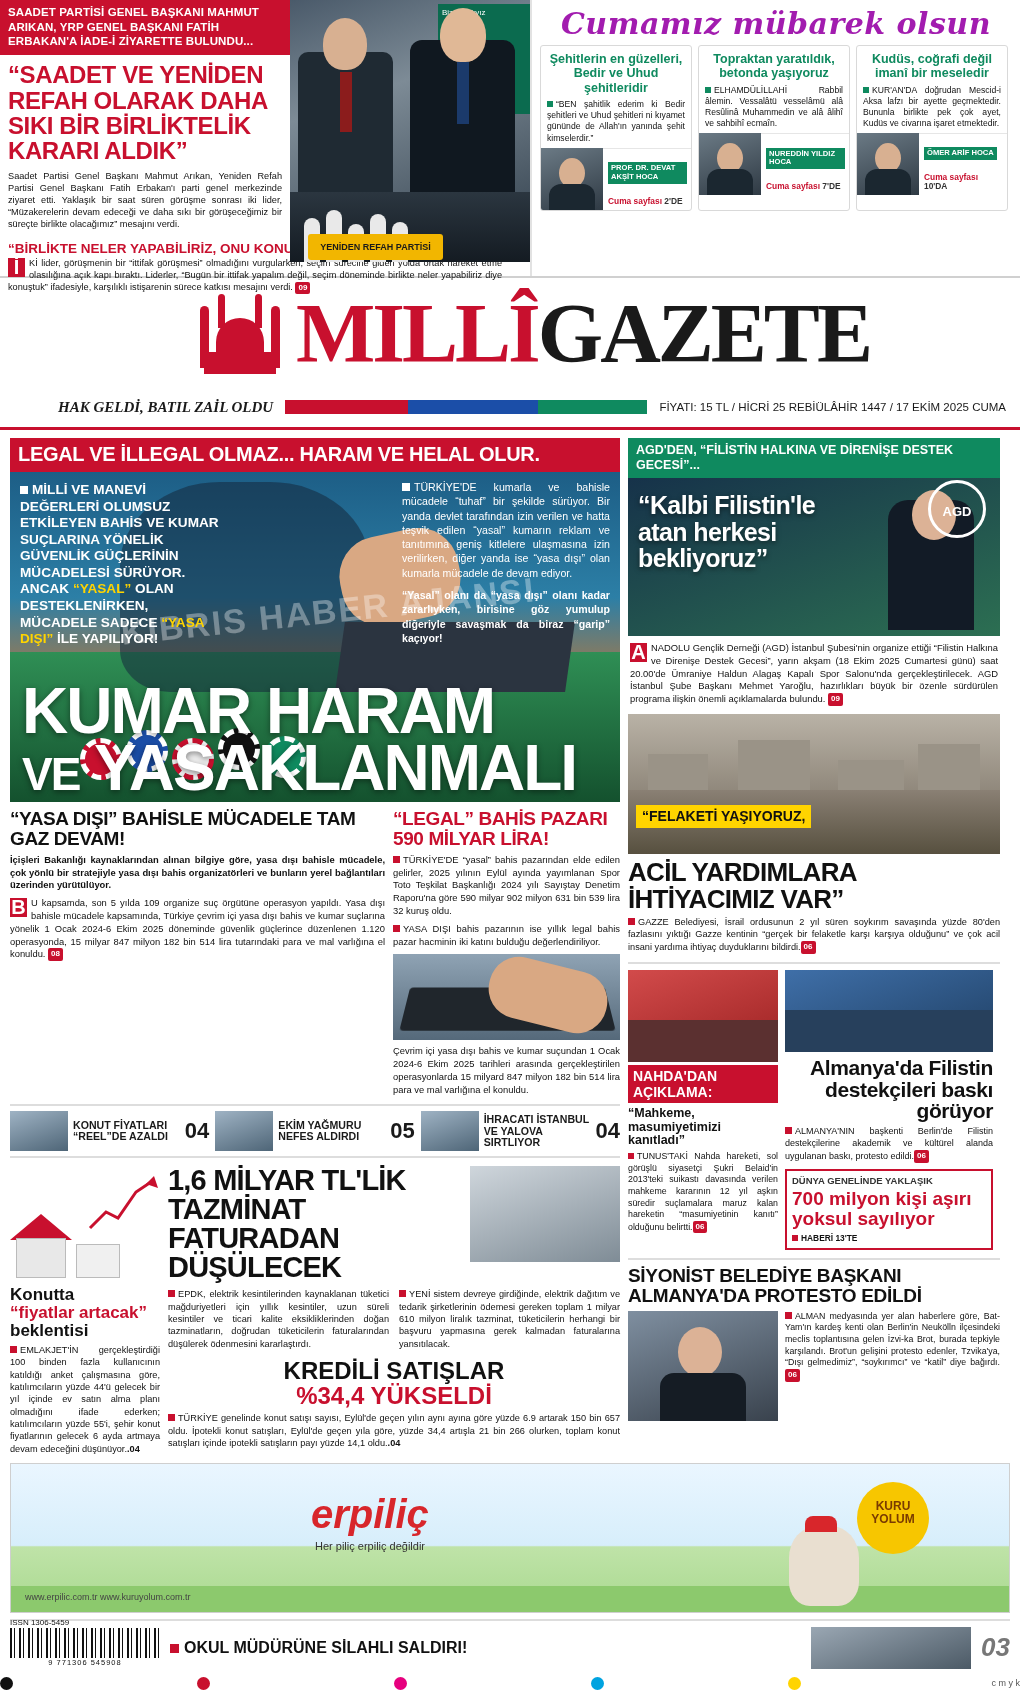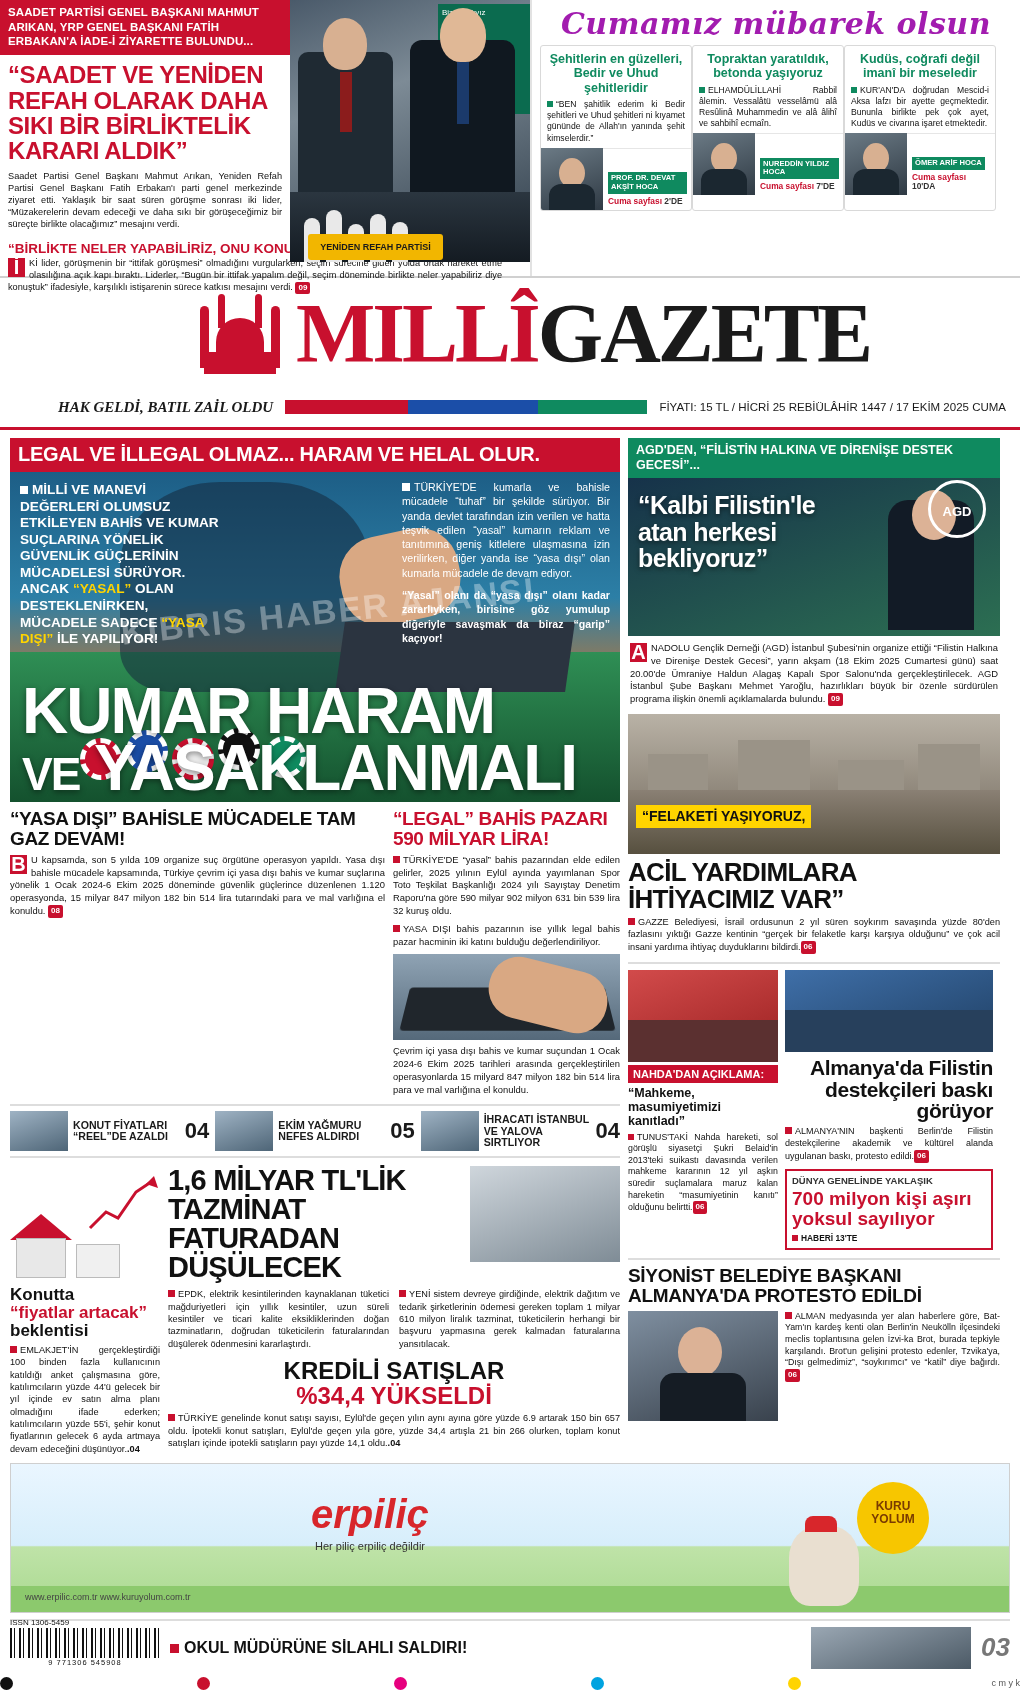--- a/index.html
+++ b/index.html
@@ -54,32 +54,32 @@
     width:17px; height:19px; text-align:center; line-height:19px; margin:1px 4px 0 0;
   }
   .pgbadge { display:inline-block; background:#c8102e; color:#fff; font-size:8px; font-weight:bold; padding:1px 3px; border-radius:2px; vertical-align:middle;}
 
   
   .top-right { width:490px; border-left:2px solid #e2e2e2; position:relative; }
   .cuma-title {
     text-align:center; color:#a21caf; font-family:"DejaVu Serif", serif; font-style:italic;
     font-size:30px; font-weight:bold; padding:6px 0 2px 0; letter-spacing:.5px;
   }
-  .cuma-cards { display:flex; padding:2px 8px 11px 8px; }
+  .cuma-cards { display:flex; gap:6px; padding:2px 8px 11px 8px; }
   .cuma-card { width:152px; border:1px solid #d9d9d9; border-radius:3px; overflow:hidden; background:#fff; }
   .cc-title { color:#0f8a5f; font-weight:bold; font-size:12.5px; line-height:1.15; padding:6px 6px 4px 6px; text-align:center;}
   .cc-text { font-size:8.6px; line-height:1.3; padding:0 6px 4px 6px; text-align:justify;}
   .cc-text .sq { display:inline-block; width:6px; height:6px; background:#0f8a5f; margin-right:3px;}
   .cc-foot { display:flex; align-items:flex-end; height:62px; border-top:1px solid #e6e6e6;}
   .cc-photo { width:62px; height:62px; background:linear-gradient(160deg,#6b7a85,#2f3a44); position:relative;}
   .cc-photo .h { position:absolute; left:18px; top:10px; width:26px; height:30px; background:#d8b091; border-radius:50%;}
   .cc-photo .b { position:absolute; left:8px; bottom:0; width:46px; height:26px; background:#1b2730; border-radius:12px 12px 0 0;}
   .cc-name { flex:1; padding:4px 4px 4px 5px; }
   .cc-name .nm { background:#0f8a5f; color:#fff; font-size:7.6px; font-weight:bold; padding:2px 3px; display:inline-block; line-height:1.15;}
-  .cc-name .pg { color:#c8102e; font-size:8.4px; font-weight:bold; margin-top:3px; line-height:1.1;}
+  .cc-name .pg { color:#c8102e; font-size:8.4px; font-weight:bold; margin-top:13px; line-height:1.1;}
   .cc-name .pg em { font-style:normal; color:#333; font-weight:bold;}
 
   
   .masthead { height:152px; position:relative; border-bottom:3px solid #c8102e;padding-left:44px; }
   .logo-wrap { display:flex; align-items:center; justify-content:center; height:112px; gap:10px; }
   .mosque { width:92px; height:92px; position:relative; }
   .mosque .dome { position:absolute; left:22px; top:30px; width:48px; height:40px; background:#c8102e; border-radius:24px 24px 4px 4px;}
   .mosque .base { position:absolute; left:10px; bottom:6px; width:72px; height:22px; background:#c8102e;}
   .mosque .min1 { position:absolute; left:6px; top:18px; width:9px; height:62px; background:#c8102e; border-radius:5px 5px 0 0;}
   .mosque .min2 { position:absolute; right:6px; top:18px; width:9px; height:62px; background:#c8102e; border-radius:5px 5px 0 0;}
@@ -192,21 +192,21 @@
   .gaz-tag { position:absolute; left:8px; bottom:26px; background:#ffd400; color:#111; font-weight:bold; font-size:14px; line-height:1.1; padding:4px 6px;}
   .gaz-h { font-weight:bold; font-size:26px; line-height:1.02; letter-spacing:-.7px; margin-top:5px;}
   .gaz-p { font-size:9.2px; line-height:1.34; text-align:justify; margin-top:4px;}
   .gaz-p .sq { display:inline-block; width:7px; height:7px; background:#c8102e; margin-right:3px;}
 
   .nahda-row { display:flex; gap:7px; margin-top:8px; border-top:2px solid #ddd; padding-top:6px;}
   .nahda-left { width:150px; }
   .nahda-right { width:208px; }
   .nahda-photo { height:92px; background:linear-gradient(160deg,#d24b4b,#9a2020); position:relative; overflow:hidden;}
   .nahda-photo .crowd { position:absolute; bottom:0; width:100%; height:42px; background:#5b3030;}
-  .nahda-tag { background:#c8102e; color:#fff; font-weight:bold; font-size:11px; padding:3px 5px; line-height:1.15; margin-top:3px;}
+  .nahda-tag { background:#c8102e; color:#fff; font-weight:bold; font-size:14px; padding:3px 5px; line-height:1.15; margin-top:3px;}
   .nahda-q { font-weight:bold; font-size:12.5px; line-height:1.1; margin-top:4px;}
   .nahda-p { font-size:8.8px; line-height:1.32; text-align:justify; margin-top:3px;}
   .nahda-p .sq { display:inline-block; width:6px; height:6px; background:#c8102e; margin-right:3px;}
   .alm-h { font-weight:bold; font-size:21px; line-height:1.04; letter-spacing:-.4px;text-align:right;}
   .alm-p { font-size:9px; line-height:1.33; text-align:justify; margin-top:4px;}
   .alm-p .sq { display:inline-block; width:7px; height:7px; background:#c8102e; margin-right:3px;}
   .yoksul { border:2px solid #c8102e; padding:5px; margin-top:6px; }
   .yoksul .t { font-size:9.5px; font-weight:bold; color:#333; line-height:1.15;}
   .yoksul .big { font-size:19px; font-weight:bold; color:#c8102e; line-height:1.08; margin-top:2px;}
   .yoksul .pg { font-size:8.4px; font-weight:bold; margin-top:3px;}
@@ -385,20 +385,21 @@
 
         <div class="big-title">
           <div>KUMAR HARAM</div>
           <div><span class="small">VE</span> <span>YASAKLANMALI</span></div>
         </div>
       </div>
 
       <div class="sub-row">
         <div class="sub-a">
           <div class="sub-h">“YASA DIŞI” BAHİSLE MÜCADELE TAM GAZ DEVAM!</div>
+          <div class="sub-p" style="font-weight:bold">İçişleri Bakanlığı kaynaklarından alınan bilgiye göre, yasa dışı bahisle mücadele, çok yönlü bir stratejiyle yasa dışı bahis organizatörleri ve bunların yerel bağlantıları üzerinden yürütülüyor.</div>
           <div class="sub-p">
             <span class="dropb">B</span><span>U kapsamda, son 5 yılda 109 organize suç örgütüne operasyon yapıldı. Yasa dışı bahisle mücadele kapsamında, Türkiye çevrim içi yasa dışı bahis ve kumar suçlarına yönelik 1 Ocak 2024-6 Ekim 2025 döneminde güvenlik güçlerince düzenlenen 1.120 operasyonda, 15 milyar 847 milyon 182 bin 514 lira tutarındaki para ve mal varlığına el konuldu.</span>
             <span class="pgbadge">08</span>
           </div>
         </div>
 
         <div class="sub-b">
           <div class="sub-h red">“LEGAL” BAHİS PAZARI 590 MİLYAR LİRA!</div>
           <div class="sub-p"><span class="sq"></span><span>TÜRKİYE'DE “yasal” bahis pazarından elde edilen gelirler, 2025 yılının Eylül ayında yayımlanan Spor Toto Teşkilat Başkanlığı 2024 yılı Sayıştay Denetim Raporu'na göre 590 milyar 902 milyon 631 bin 539 lira 32 kuruş oldu.</span></div>
           <div class="sub-p"><span class="sq"></span><span>YASA DIŞI bahis pazarının ise yıllık legal bahis pazar hacminin iki katını bulduğu değerlendiriliyor.</span></div>

